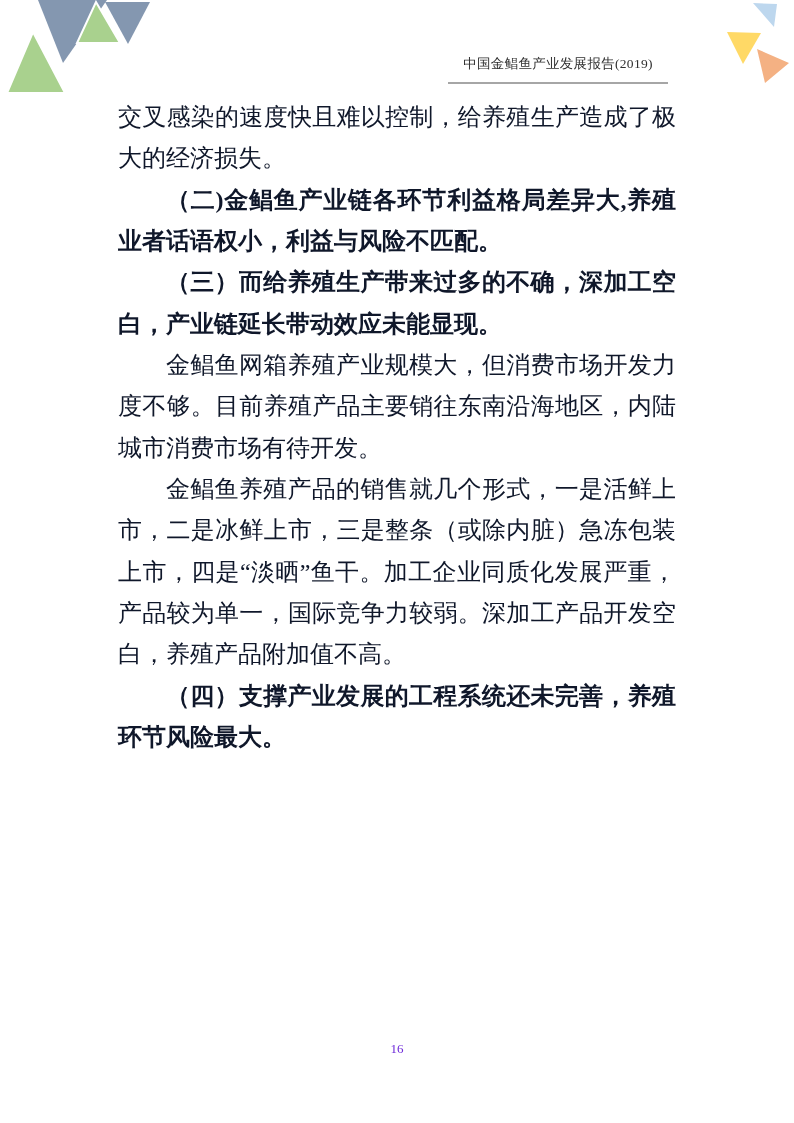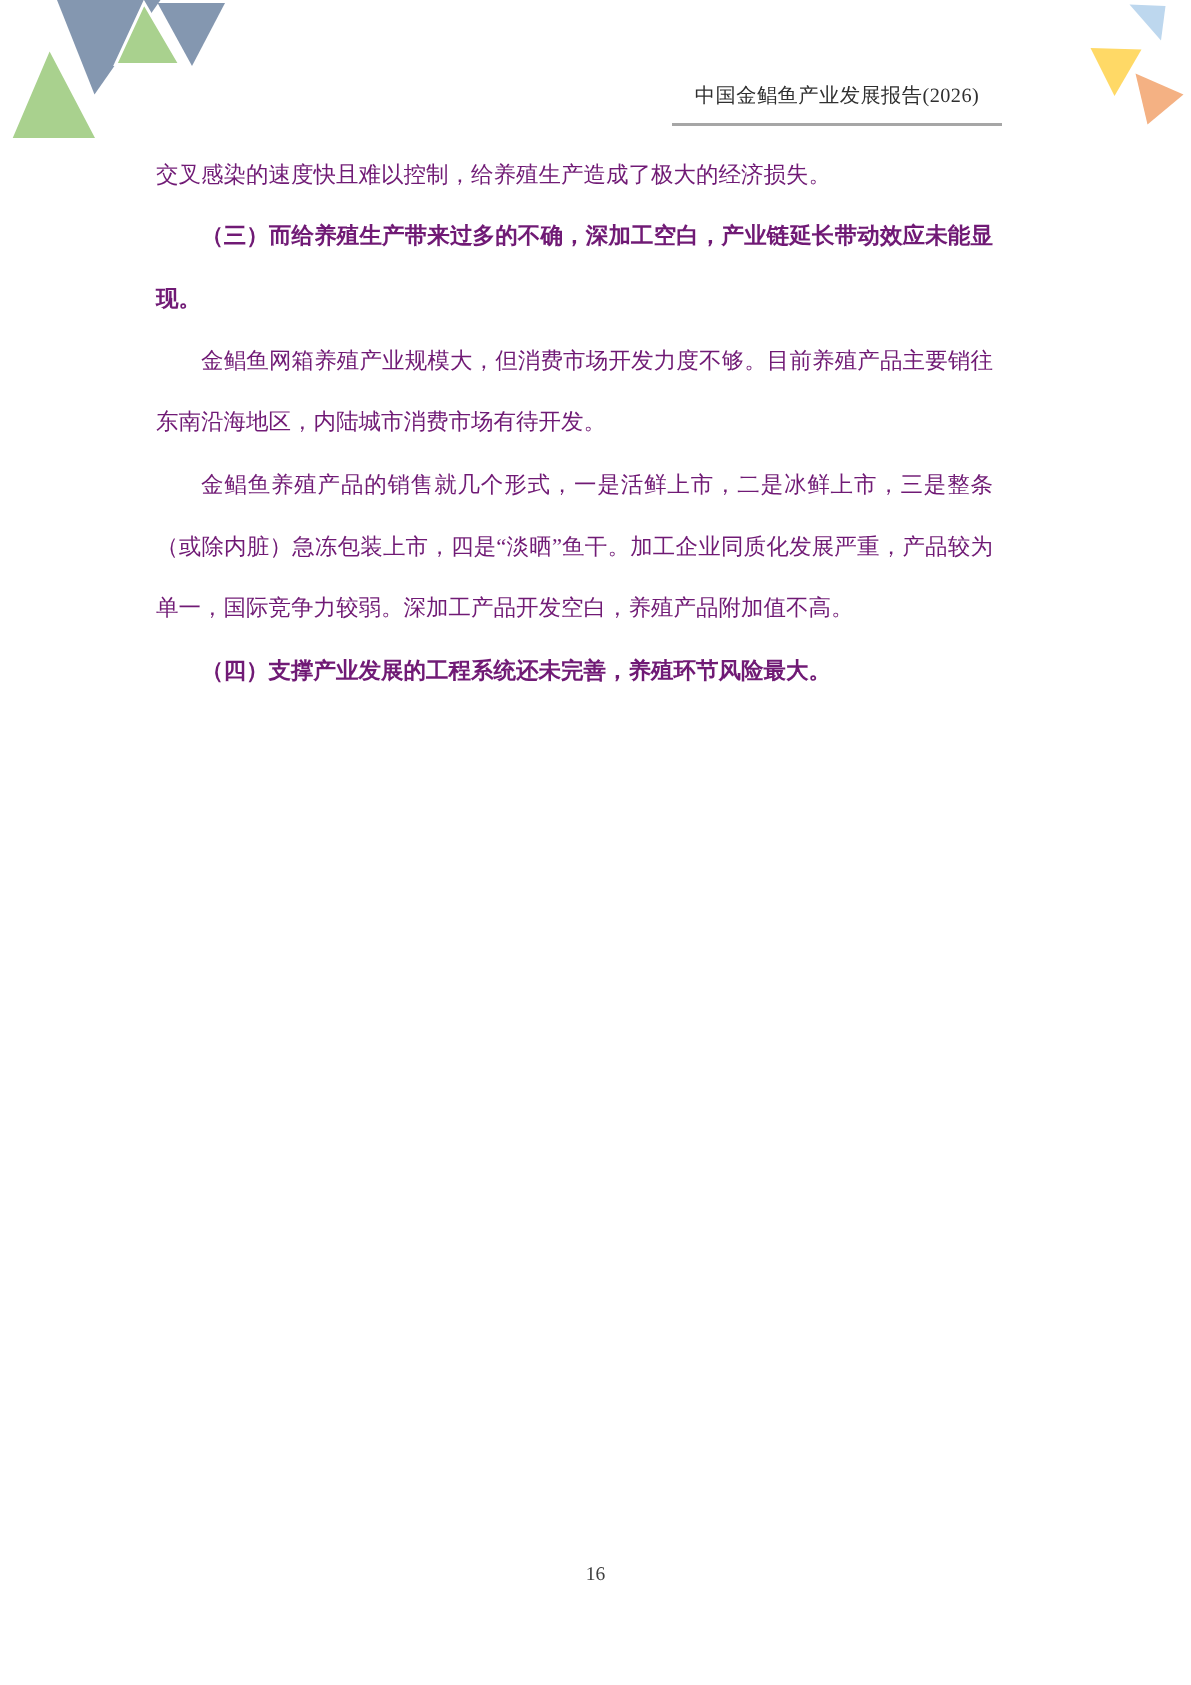--- a/index.html
+++ b/index.html
@@ -36,42 +36,42 @@
     top: 82px;
     left: 448px;
     width: 220px;
     height: 2px;
     background: #a6a6a6;
   }
 
   
   .doc-body {
     position: absolute;
-    left: 104px;
+    left: 118px;
     top: 97px;
     width: 558px;
-    font-size: 15px;
+    font-size: 24px;
     line-height: 41.35px;
-    color: #701a75;
+    color: #0f172a;
     text-align: justify;
   }
   .doc-body p { margin: 0; }
   .para { text-indent: 2em; }
   .para-noindent { text-indent: 0; }
   .heading { text-indent: 2em; font-weight: bold; }
 
   
   .page-number {
     position: absolute;
     top: 1041px;
     left: 0;
     width: 100%;
     text-align: center;
     font-size: 13px;
-    color: #404040;
+    color: #6d28d9;
     font-family: "Liberation Serif", serif;
   }
 </style>
 </head>
 <body>
 
 <div class="page">
 
   <svg class="deco-tl" viewBox="0 0 160 110" aria-hidden="true">
     <polygon points="38,0 107,0 63,63" fill="#8497b0"></polygon>
@@ -79,25 +79,26 @@
     <polygon points="96,2 120,43 77,43" stroke="#ffffff" stroke-width="2" fill="#a9d18e"></polygon>
     <polygon points="33,32 65,93 7,93" stroke="#ffffff" stroke-width="2" fill="#a9d18e"></polygon>
   </svg>
 
   <svg class="deco-tr" viewBox="0 0 94 100" aria-hidden="true">
     <polygon points="53,3 77,4 74,27" fill="#bdd7ee"></polygon>
     <polygon points="27,32 61,33 43,64" fill="#ffd966"></polygon>
     <polygon points="57,49 89,63 65,83" fill="#f4b183"></polygon>
   </svg>
 
-  <div class="header-title">中国金鲳鱼产业发展报告(2026)</div>
+  <div class="header-title">中国金鲳鱼产业发展报告(2019)</div>
   <div class="header-rule"></div>
 
   <div class="doc-body">
     <p class="para-noindent">交叉感染的速度快且难以控制，给养殖生产造成了极大的经济损失。</p>
+    <p class="heading">（二)金鲳鱼产业链各环节利益格局差异大,养殖业者话语权小，利益与风险不匹配。</p>
     <p class="heading">（三）而给养殖生产带来过多的不确，深加工空白，产业链延长带动效应未能显现。</p>
     <p class="para">金鲳鱼网箱养殖产业规模大，但消费市场开发力度不够。目前养殖产品主要销往东南沿海地区，内陆城市消费市场有待开发。</p>
     <p class="para">金鲳鱼养殖产品的销售就几个形式，一是活鲜上市，二是冰鲜上市，三是整条（或除内脏）急冻包装上市，四是“淡晒”鱼干。加工企业同质化发展严重，产品较为单一，国际竞争力较弱。深加工产品开发空白，养殖产品附加值不高。</p>
     <p class="heading">（四）支撑产业发展的工程系统还未完善，养殖环节风险最大。</p>
   </div>
 
   <div class="page-number">16</div>
 
 </div>
 

